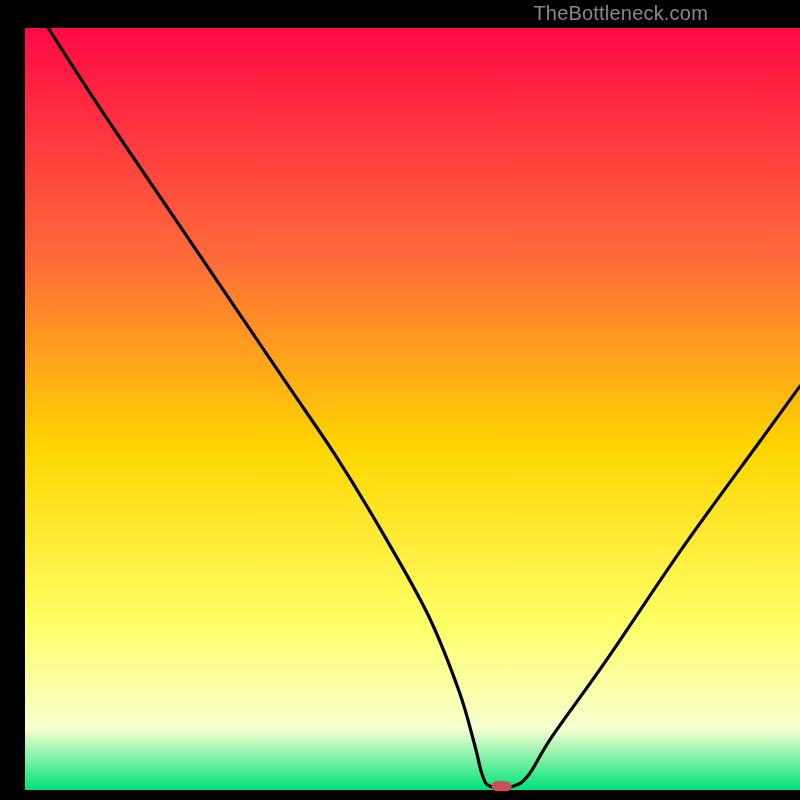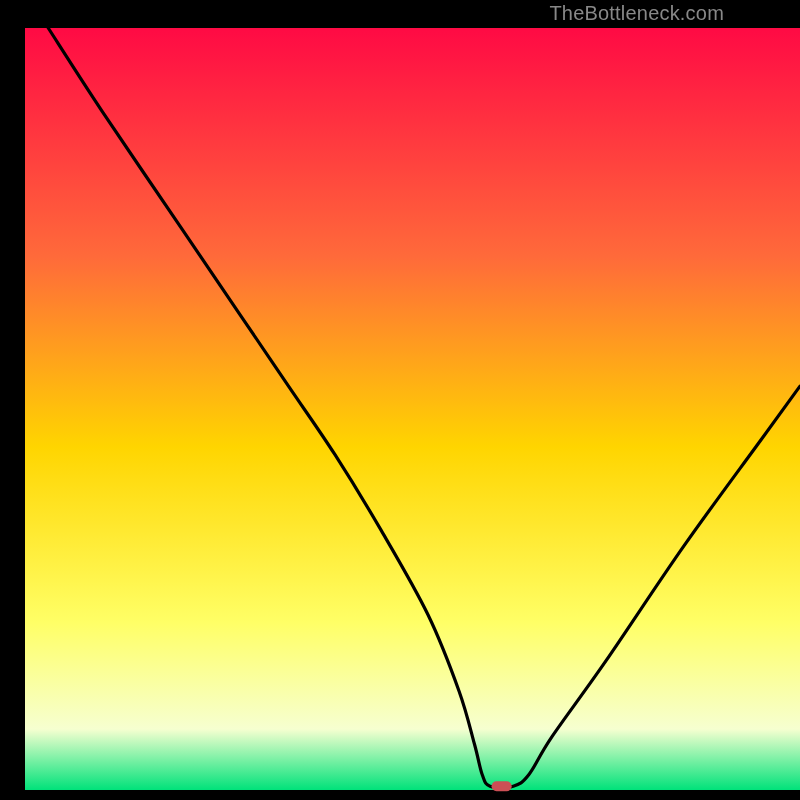--- a/index.html
+++ b/index.html
@@ -9,21 +9,20 @@
     height: 800px;
     background: #000;
     overflow: hidden;
     font-family: Arial, Helvetica, sans-serif;
   }
   .frame {
     position: relative;
     width: 718px;
     height: 800px;
     background: #000;
-    padding-left: 16px;
   }
   .attribution {
     position: absolute;
     top: 2px;
     right: 10px;
     color: #888;
     font-size: 20px;
     font-weight: 500;
     z-index: 10;
     letter-spacing: 0.2px;

